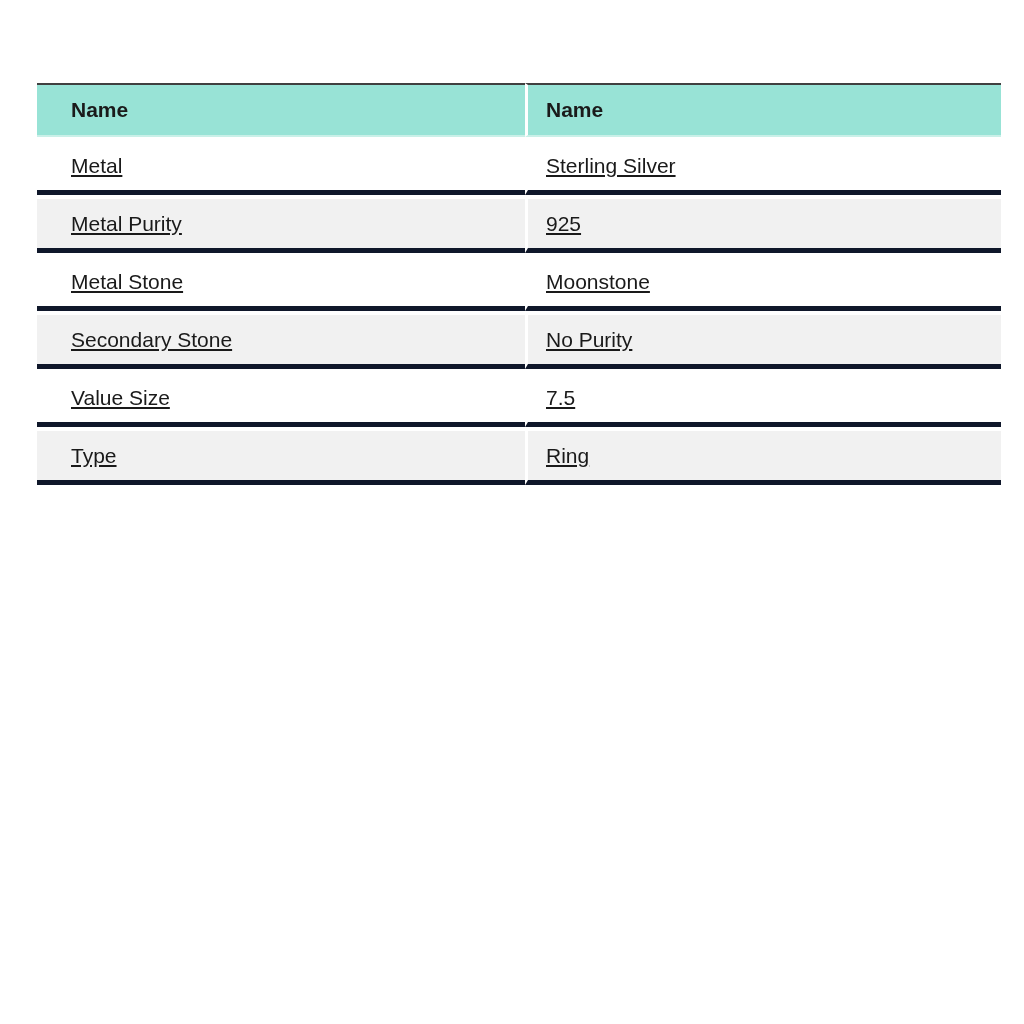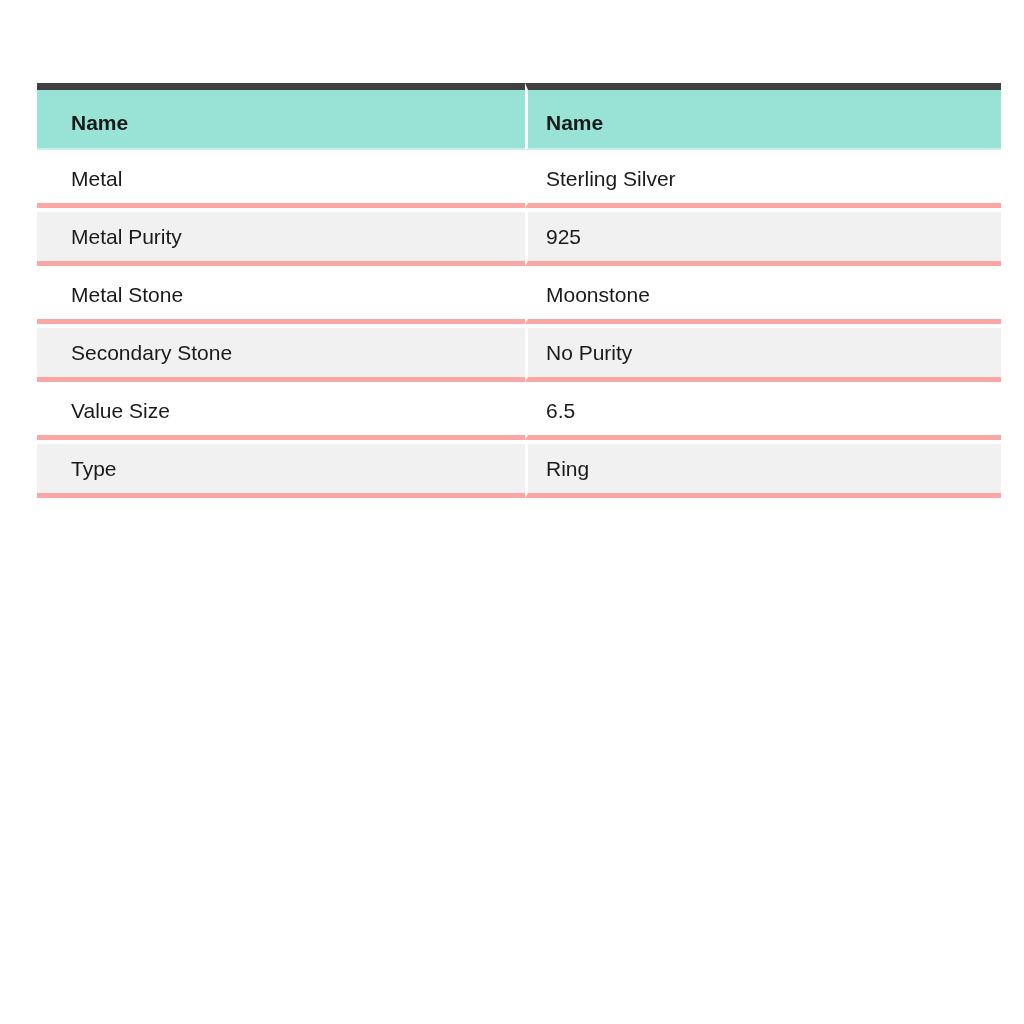--- a/index.html
+++ b/index.html
@@ -32,32 +32,33 @@
     font-size: 21px;
   }
   table.attr-table col.c1 { width: 488px; }
   table.attr-table col.c2 { width: 476px; }
 
   table.attr-table th {
     background: var(--header-bg, #98e3d6);
     text-align: left;
     font-weight: bold;
     height: 50px;
-    padding: 8px 0 0 34px;
-    border-top: 7px solid #404040;
+    padding: 0 0 0 34px;
+    border-top: 2px solid #404040;
     border-bottom: 2px solid #c9f0e8;
     vertical-align: middle;
   }
   table.attr-table td {
     height: 49px;
     padding: 0 0 0 34px;
     border-top: 4px solid #ffffff;
-    border-bottom: 5px solid #fca5a5;
+    border-bottom: 5px solid #0f172a;
     vertical-align: middle;
     background: #ffffff;
+    text-decoration: underline;
   }
   table.attr-table tbody tr:nth-child(even) td {
     background: var(--row-alt-bg, #f1f1f1);
   }
   table.attr-table th:last-child,
   table.attr-table td:last-child {
     border-left: 3px solid #ffffff;
     padding-left: 18px;
   }
 </style>
@@ -89,21 +90,21 @@
         <tr>
           <td>Metal Stone</td>
           <td>Moonstone</td>
         </tr>
         <tr>
           <td>Secondary Stone</td>
           <td>No Purity</td>
         </tr>
         <tr>
           <td>Value Size</td>
-          <td>6.5</td>
+          <td>7.5</td>
         </tr>
         <tr>
           <td>Type</td>
           <td>Ring</td>
         </tr>
       </tbody>
     </table>
   </div>
 </div>
 

